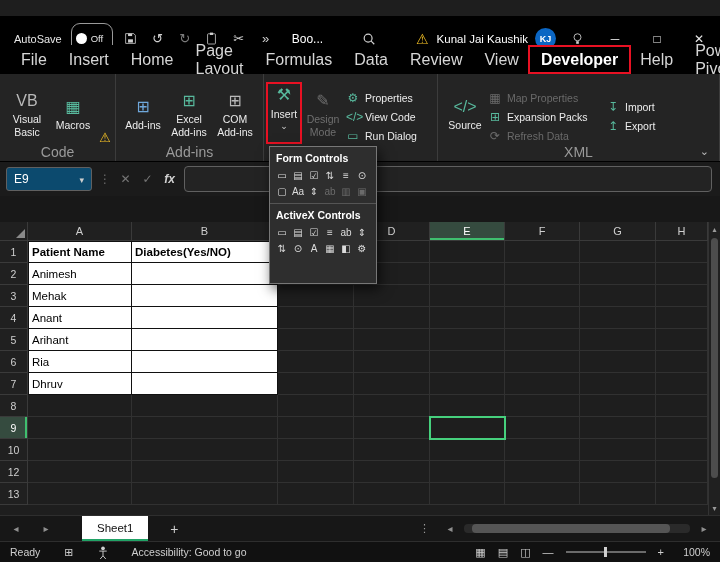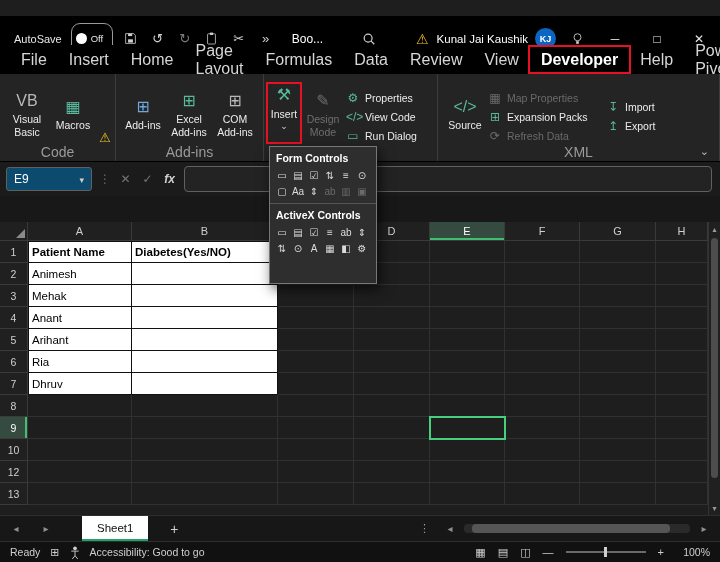--- a/index.html
+++ b/index.html
@@ -115,21 +115,21 @@
   .sheet-tab { height:100%; display:flex; align-items:center; padding:0 15px; margin-left:28px;
                background:#fff; color:#111; font-size:11.5px; border-bottom:2px solid #21a366; }
   .sb-add { font-size:14px; color:#cfcfcf; margin-left:18px; width:16px; text-align:center; }
   .sb-right { margin-left:auto; display:flex; align-items:center; gap:6px; }
   .sb-dots { color:#9a9a9a; font-size:11px; margin-right:6px; }
   .hscroll { width:226px; height:9px; background:#2a2a2a; border-radius:4px; position:relative; }
   .hthumb { position:absolute; left:8px; top:0; height:9px; width:198px; background:#555; border-radius:4px; }
 
   
   .statusbar { position:absolute; top:541px; left:0; width:720px; height:21px; background:#111;
-               border-top:1px solid #2e2e2e; display:flex; align-items:center; padding:0 10px; gap:10px;
+               border-top:1px solid #2e2e2e; display:flex; align-items:center; padding:0 10px; gap:24px;
                font-size:10.5px; color:#cfcfcf; }
   .st-ico { display:flex; align-items:center; color:#cfcfcf; font-size:11px; }
   .st-right { margin-left:auto; display:flex; align-items:center; gap:12px; }
   .view-ico { font-size:11px; color:#cfcfcf; }
   .zoom-slider { width:80px; height:2px; background:#6a6a6a; position:relative; }
   .zknob { position:absolute; left:38px; top:-4px; width:3px; height:10px; background:#cfcfcf; }
   .zoom-pct { width:34px; text-align:right; }
   .zoom-btn { font-size:11px; color:#cfcfcf; }
 </style>
 </head>

